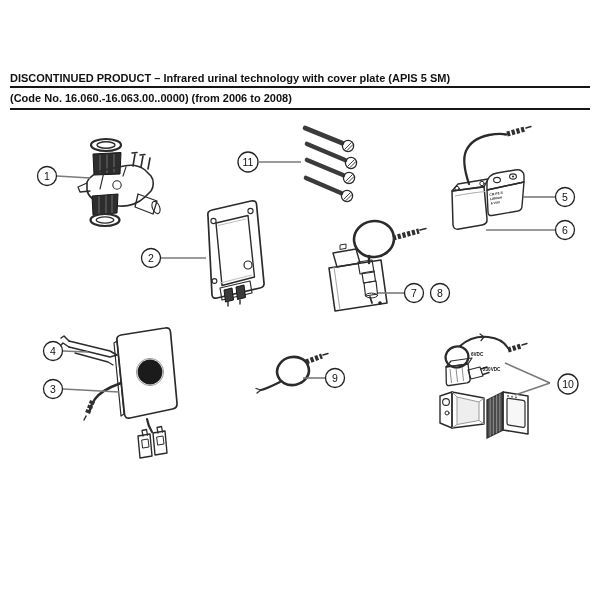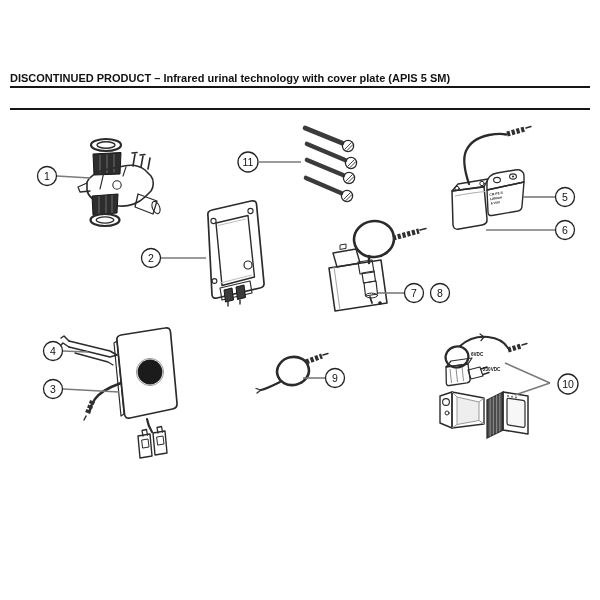--- a/index.html
+++ b/index.html
@@ -21,20 +21,21 @@
   .tinytxt{font-family:"Liberation Sans",sans-serif;font-weight:bold;font-size:3.4px;fill:#222;}
   .psutxt{font-family:"Liberation Sans",sans-serif;font-weight:bold;font-size:4.6px;fill:#111;}
 </style>
 </head>
 <body>
 
 <div class="page">
 
   <div class="title-line t1">DISCONTINUED PRODUCT – Infrared urinal technology with cover plate (APIS 5 SM)</div>
   <div class="rule r1"></div>
+  <div class="title-line t2">(Code No. 16.060.-16.063.00..0000) (from 2006 to 2008)</div>
   <div class="rule r2"></div>
 
   <svg width="600" height="600" viewBox="0 0 600 600">
 
     <g>
       <ellipse cx="106" cy="145" rx="15" ry="6" class="ln" stroke-width="2.2"></ellipse>
       <ellipse cx="106" cy="145" rx="9" ry="3.2" class="ln" stroke-width="1.4"></ellipse>
       <path d="M93,154 L121,152.5 L120,174 L94,175 Z" fill="#2d2d2d" stroke="#161616" stroke-width="1"></path>
       <path d="M100,155 L100,173 M107,154.5 L107,173 M114,154 L114,172.5" stroke="#6f6f6f" stroke-width="1" fill="none"></path>
       <path d="M133,166 L135,154 M141,167 L143,156 M148,169 L150,158" class="ln" stroke-width="1.6"></path>

